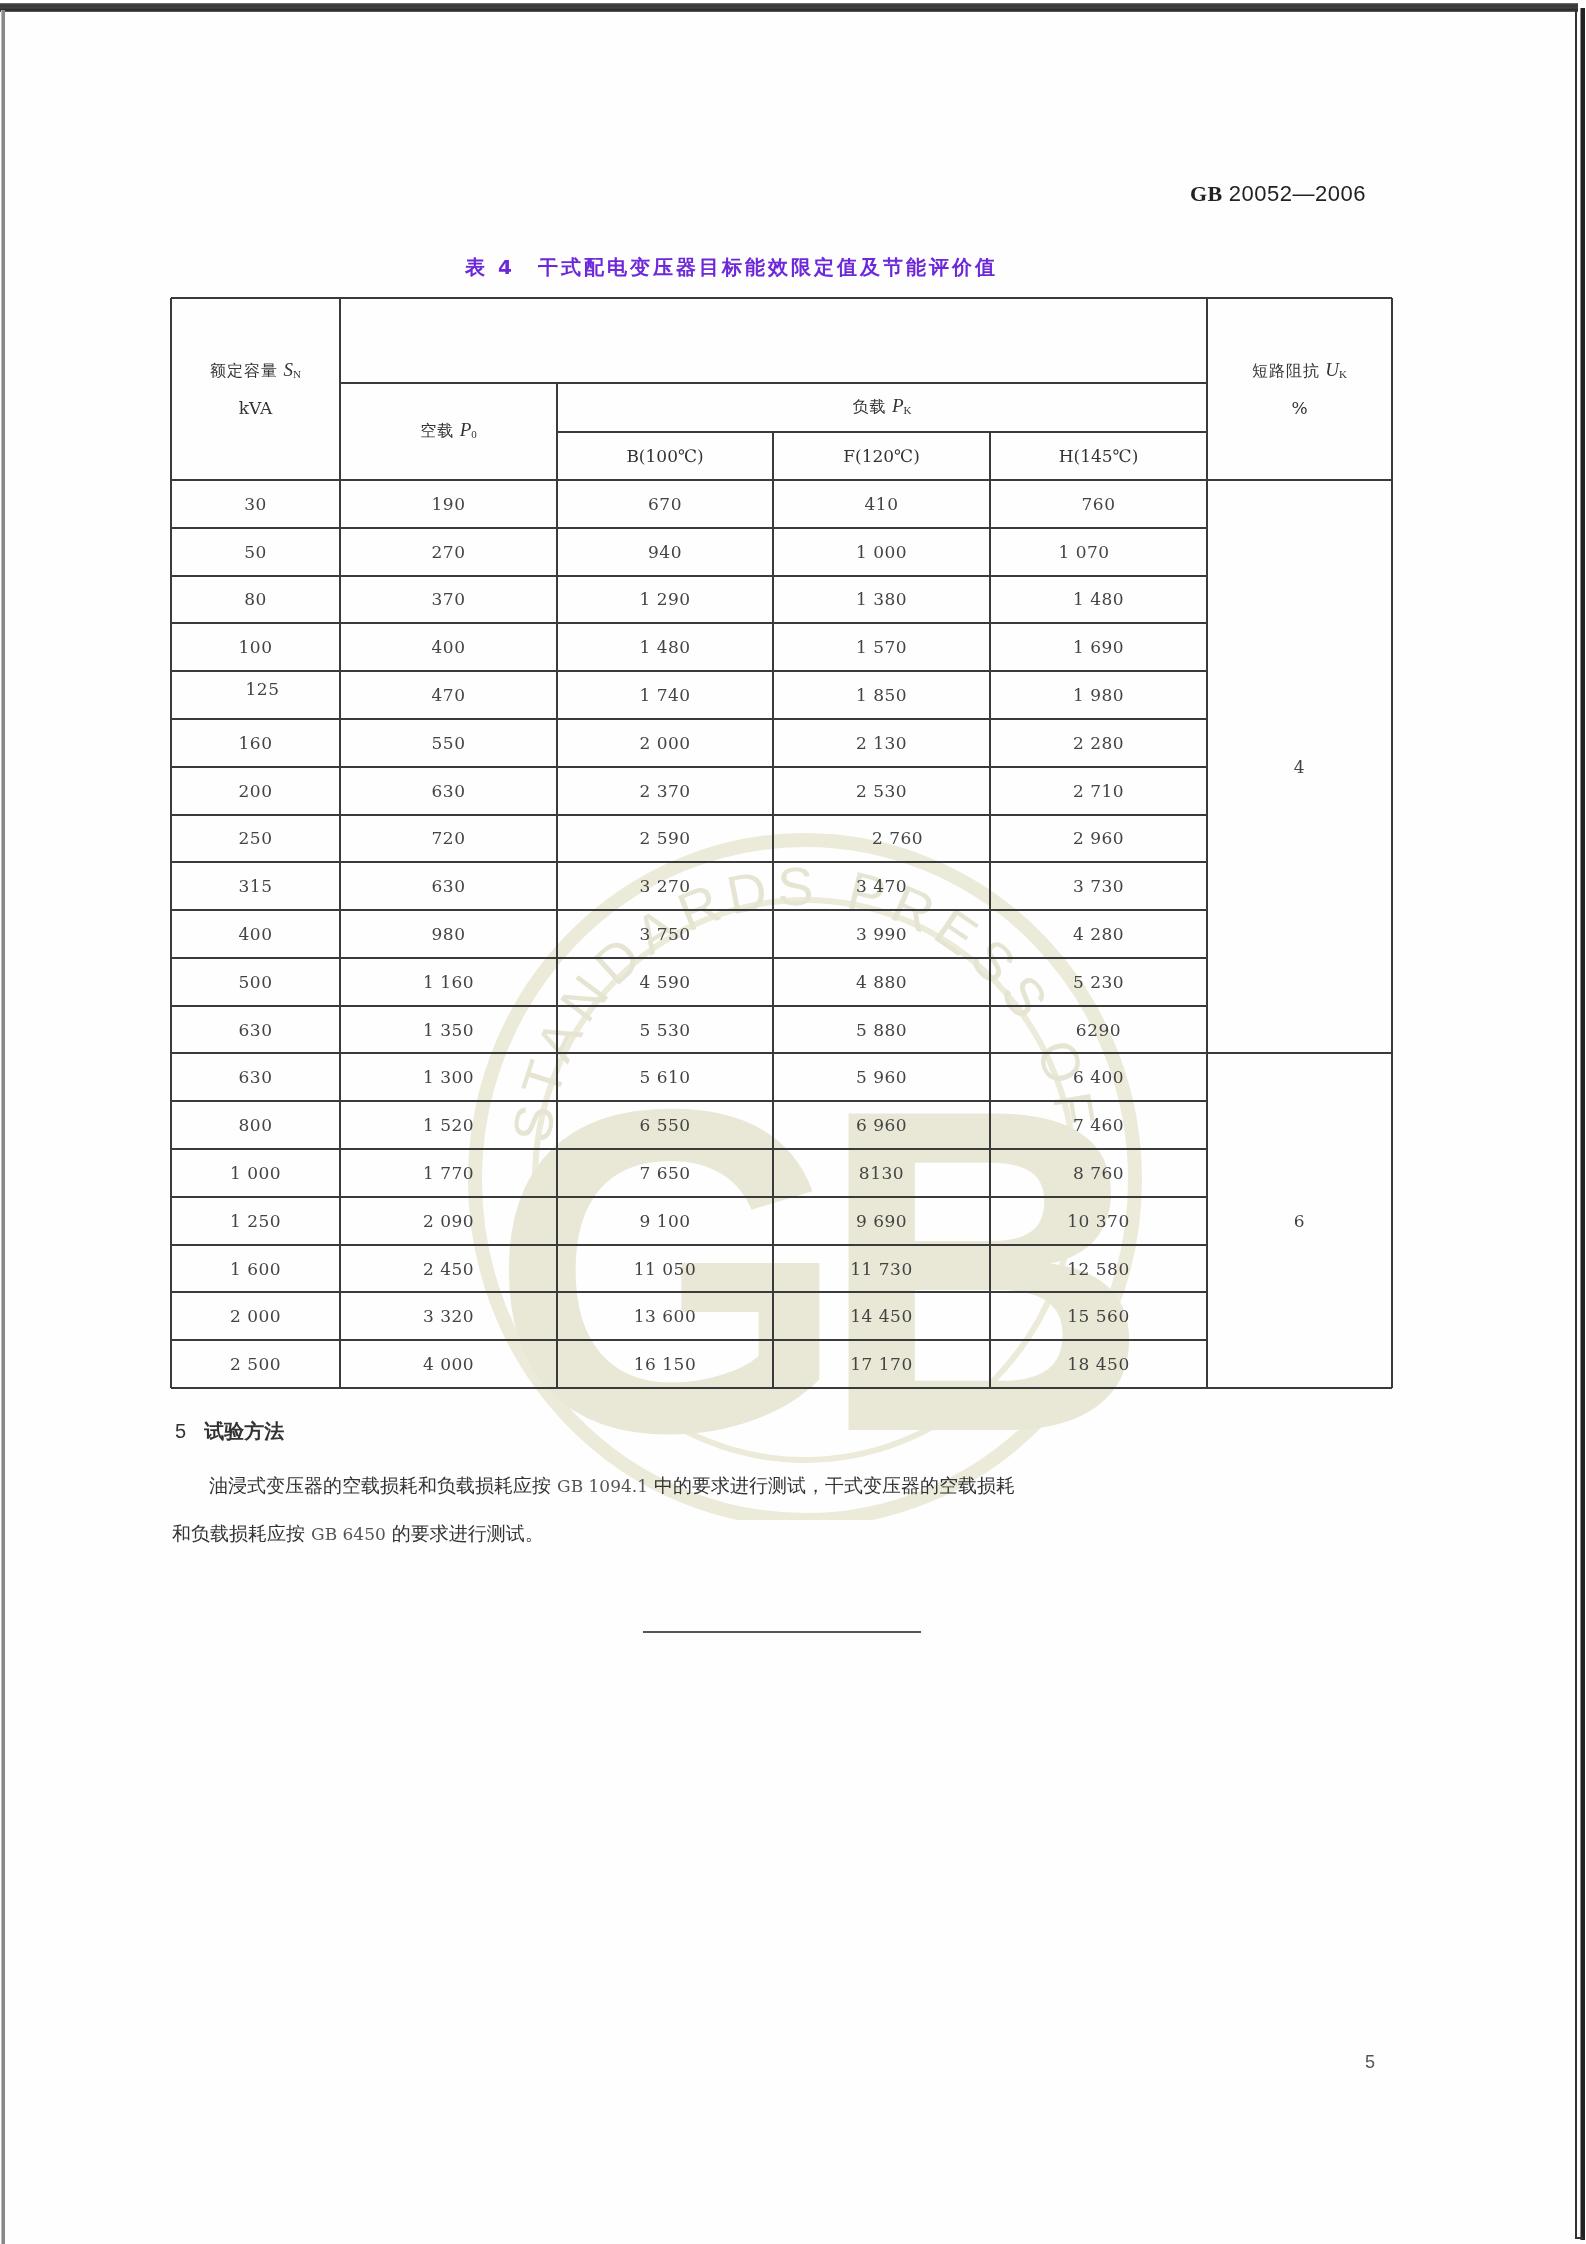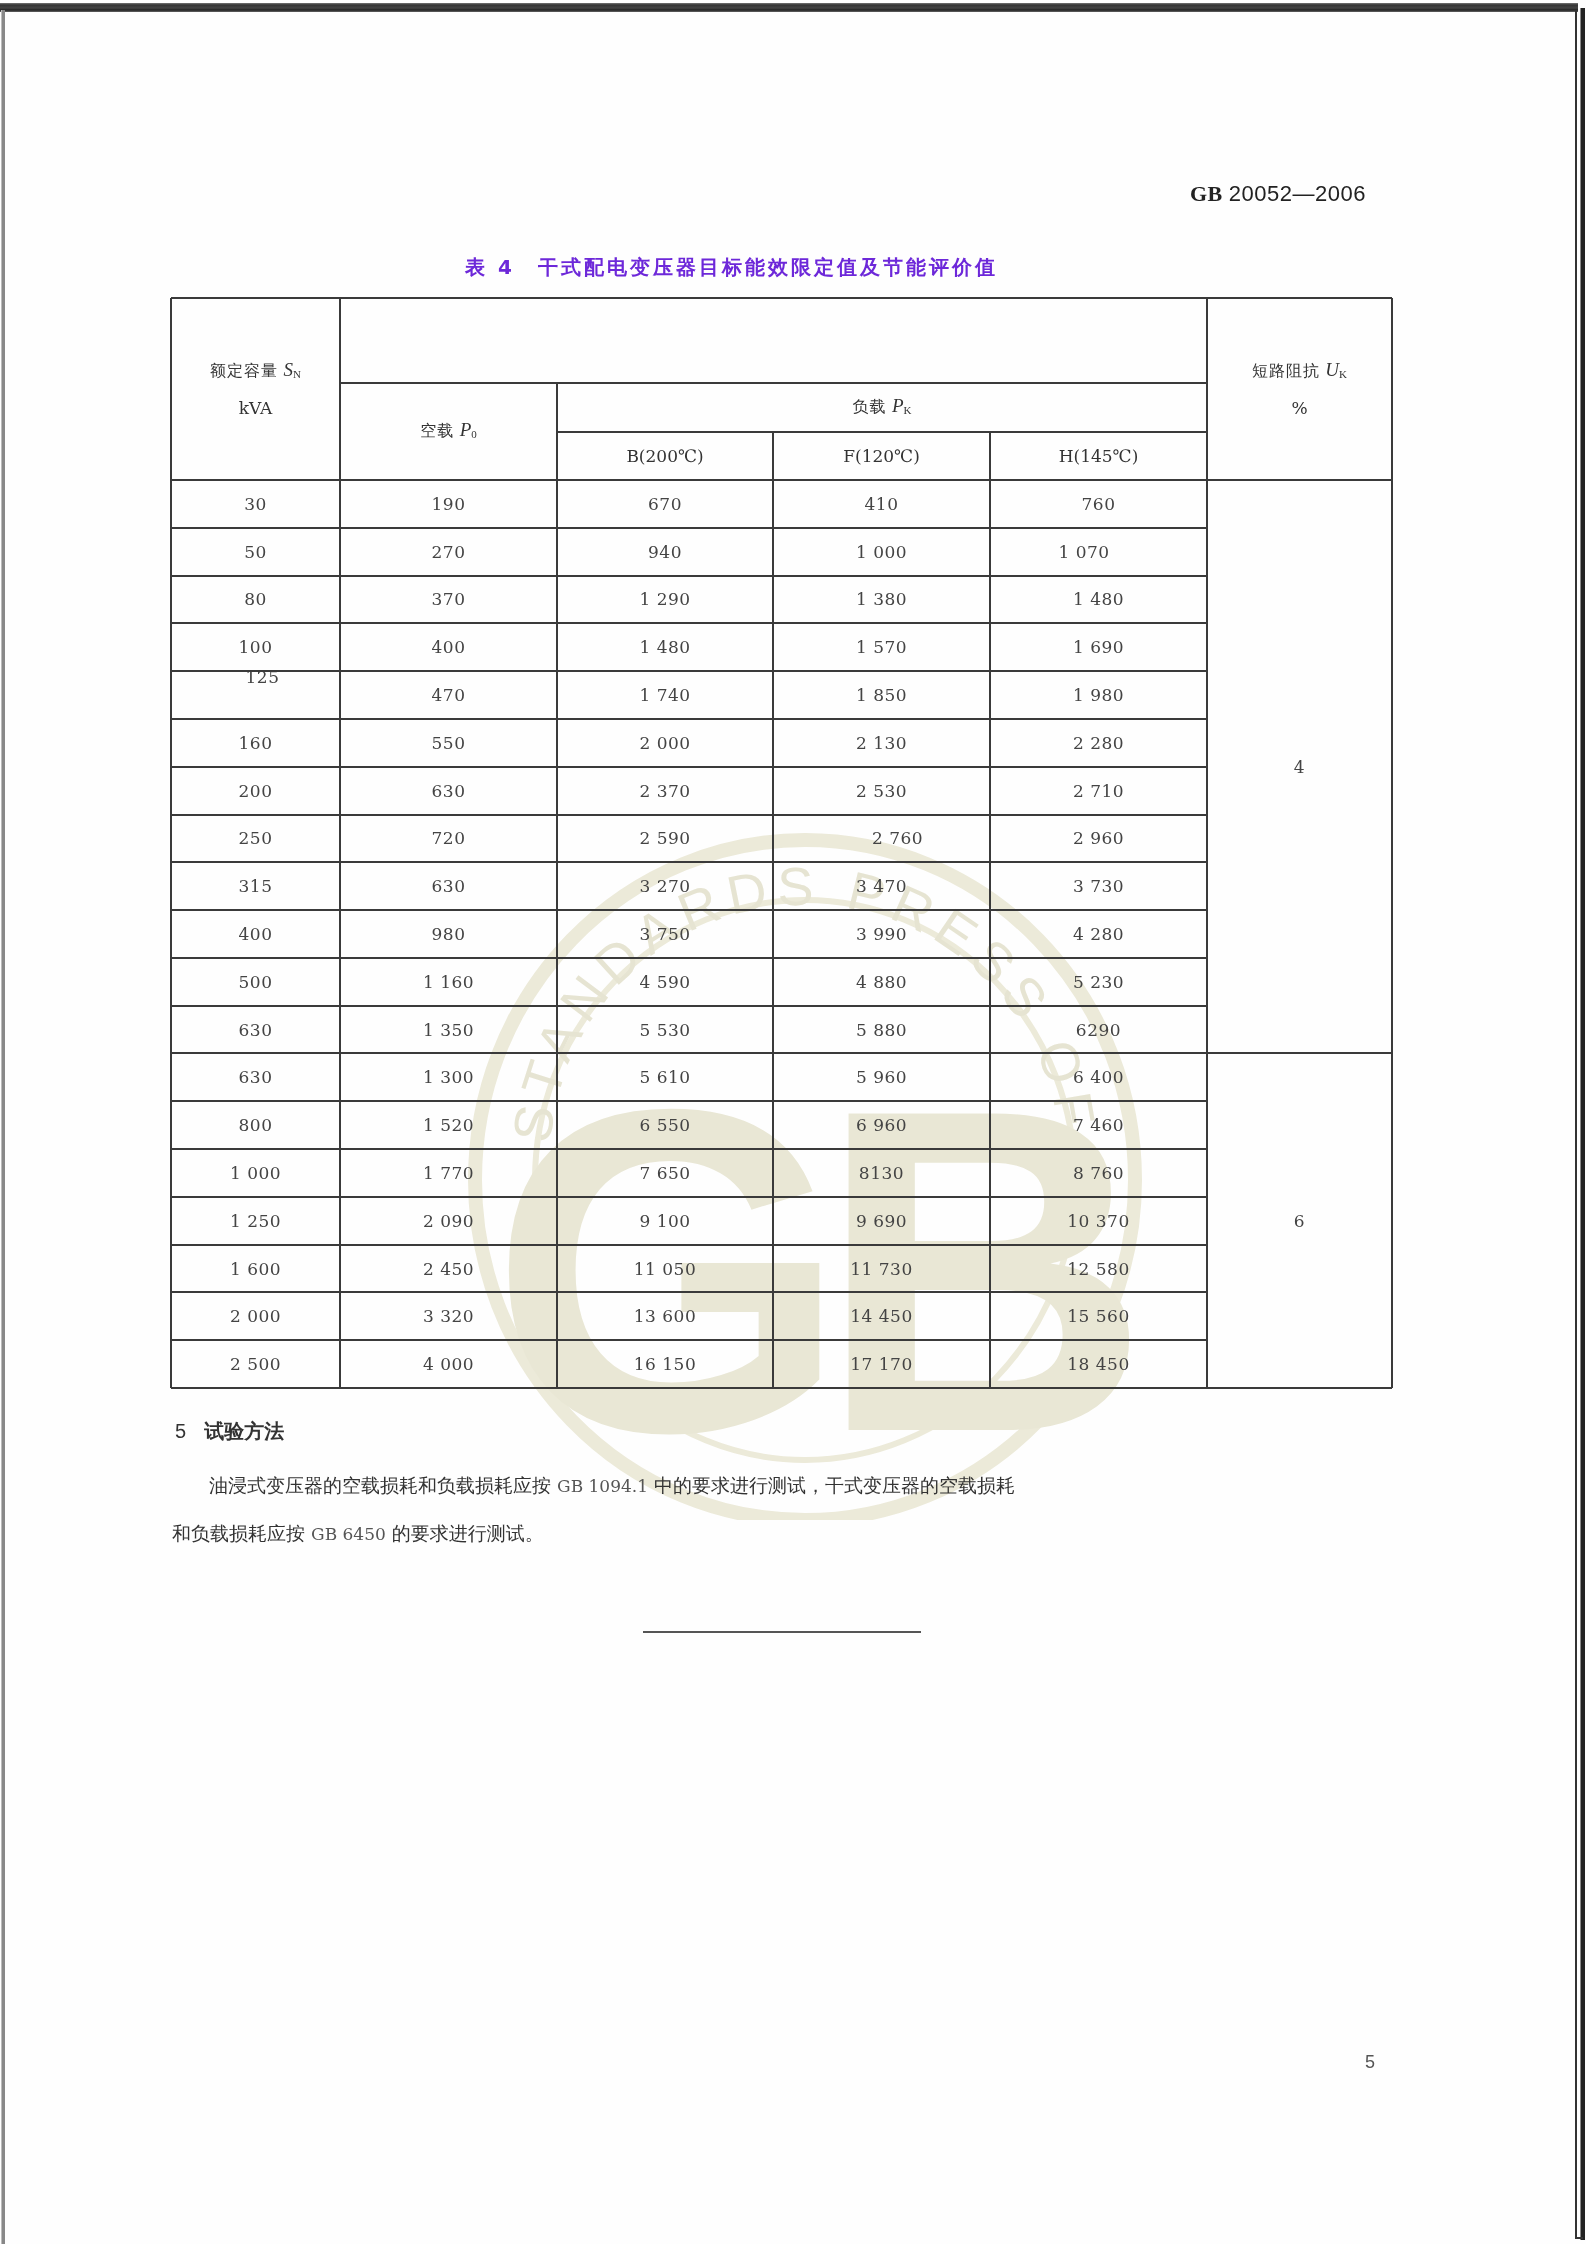--- a/index.html
+++ b/index.html
@@ -115,21 +115,21 @@
   <div class="cell hdr" style="left:0;top:0;width:169px;height:182px;">
     <div><span class="cjk">额定容量</span> <i>S</i><sub>N</sub></div>
     <div>kVA</div>
   </div>
   <div class="cell hdr" style="left:169px;top:85px;width:217px;height:97px;">
     <div><span class="cjk">空载</span> <i>P</i><sub>0</sub></div>
   </div>
   <div class="cell hdr" style="left:386px;top:85px;width:650px;height:49px;">
     <div><span class="cjk">负载</span> <i>P</i><sub>K</sub></div>
   </div>
-  <div class="cell hdr" style="left:386px;top:134px;width:216px;height:48px;">B(200℃)</div>
+  <div class="cell hdr" style="left:386px;top:134px;width:216px;height:48px;">B(100℃)</div>
   <div class="cell hdr" style="left:602px;top:134px;width:217px;height:48px;">F(120℃)</div>
   <div class="cell hdr" style="left:819px;top:134px;width:217px;height:48px;">H(145℃)</div>
   <div class="cell hdr" style="left:1036px;top:0;width:185px;height:182px;">
     <div><span class="cjk">短路阻抗</span> <i>U</i><sub>K</sub></div>
     <div>%</div>
   </div>
 
   <div class="cell num" style="left:1036px;top:182px;width:185px;height:573px;">4</div>
   <div class="cell num" style="left:1036px;top:755px;width:185px;height:335px;">6</div>
 
@@ -147,21 +147,21 @@
       <div class="cell num" style="left: 0px; width: 169px; top: 277.579px; height: 47.7895px;">80</div>
       <div class="cell num" style="left: 169px; width: 217px; top: 277.579px; height: 47.7895px;">370</div>
       <div class="cell num" style="left: 386px; width: 216px; top: 277.579px; height: 47.7895px;">1 290</div>
       <div class="cell num" style="left: 602px; width: 217px; top: 277.579px; height: 47.7895px;">1 380</div>
       <div class="cell num" style="left: 819px; width: 217px; top: 277.579px; height: 47.7895px;">1 480</div>
       <div class="cell num" style="left: 0px; width: 169px; top: 325.368px; height: 47.7895px;">100</div>
       <div class="cell num" style="left: 169px; width: 217px; top: 325.368px; height: 47.7895px;">400</div>
       <div class="cell num" style="left: 386px; width: 216px; top: 325.368px; height: 47.7895px;">1 480</div>
       <div class="cell num" style="left: 602px; width: 217px; top: 325.368px; height: 47.7895px;">1 570</div>
       <div class="cell num" style="left: 819px; width: 217px; top: 325.368px; height: 47.7895px;">1 690</div>
-      <div class="cell num" style="left: 0px; width: 183px; top: 355px; height: 47.7895px; border-radius: 21px;">125</div>
+      <div class="cell num" style="left: 0px; width: 183px; top: 367px; height: 47.7895px; border-radius: 21px;">125</div>
       <div class="cell num" style="left: 169px; width: 217px; top: 373.158px; height: 47.7895px;">470</div>
       <div class="cell num" style="left: 386px; width: 216px; top: 373.158px; height: 47.7895px;">1 740</div>
       <div class="cell num" style="left: 602px; width: 217px; top: 373.158px; height: 47.7895px;">1 850</div>
       <div class="cell num" style="left: 819px; width: 217px; top: 373.158px; height: 47.7895px;">1 980</div>
       <div class="cell num" style="left: 0px; width: 169px; top: 420.947px; height: 47.7895px;">160</div>
       <div class="cell num" style="left: 169px; width: 217px; top: 420.947px; height: 47.7895px;">550</div>
       <div class="cell num" style="left: 386px; width: 216px; top: 420.947px; height: 47.7895px;">2 000</div>
       <div class="cell num" style="left: 602px; width: 217px; top: 420.947px; height: 47.7895px;">2 130</div>
       <div class="cell num" style="left: 819px; width: 217px; top: 420.947px; height: 47.7895px;">2 280</div>
       <div class="cell num" style="left: 0px; width: 169px; top: 468.737px; height: 47.7895px;">200</div>

